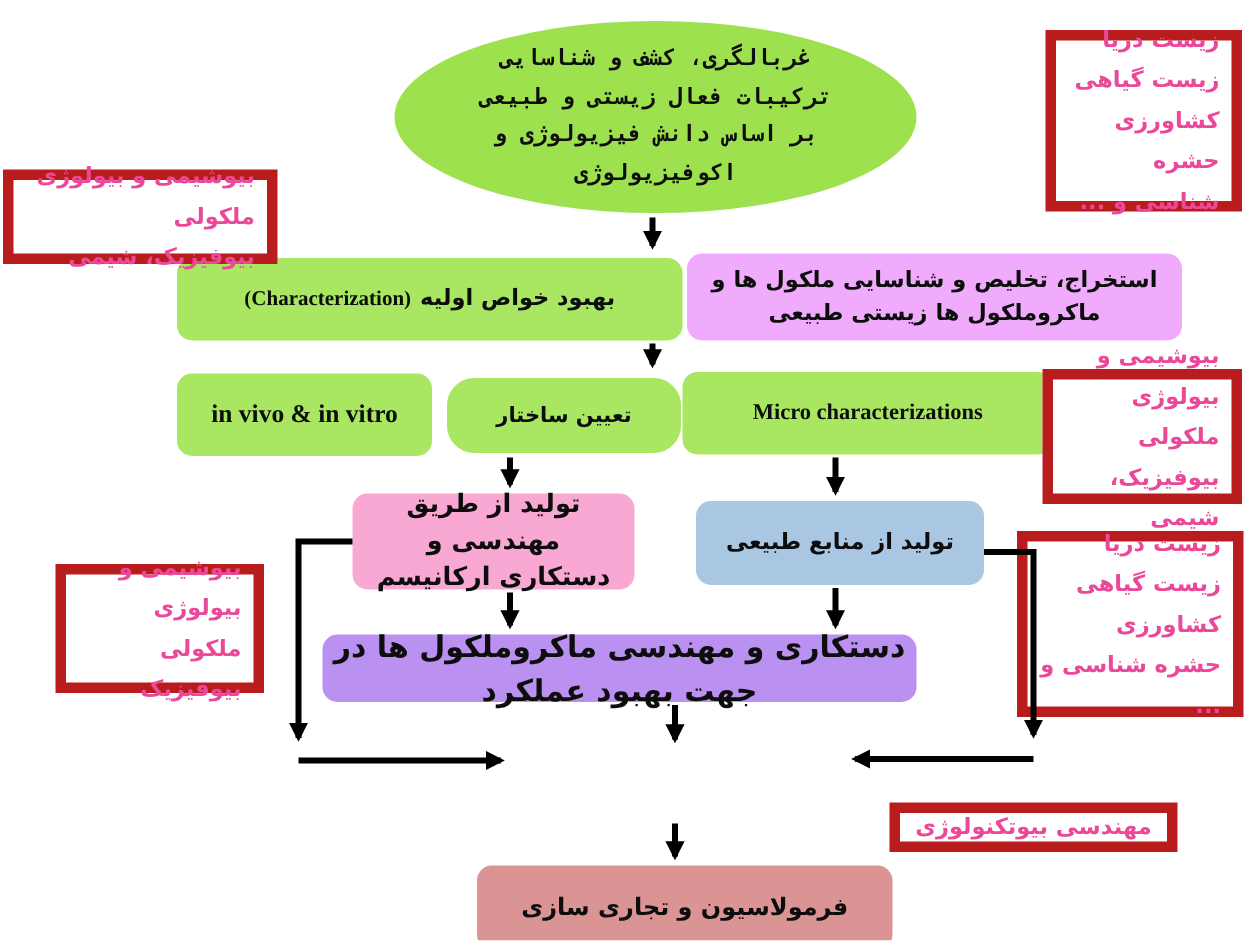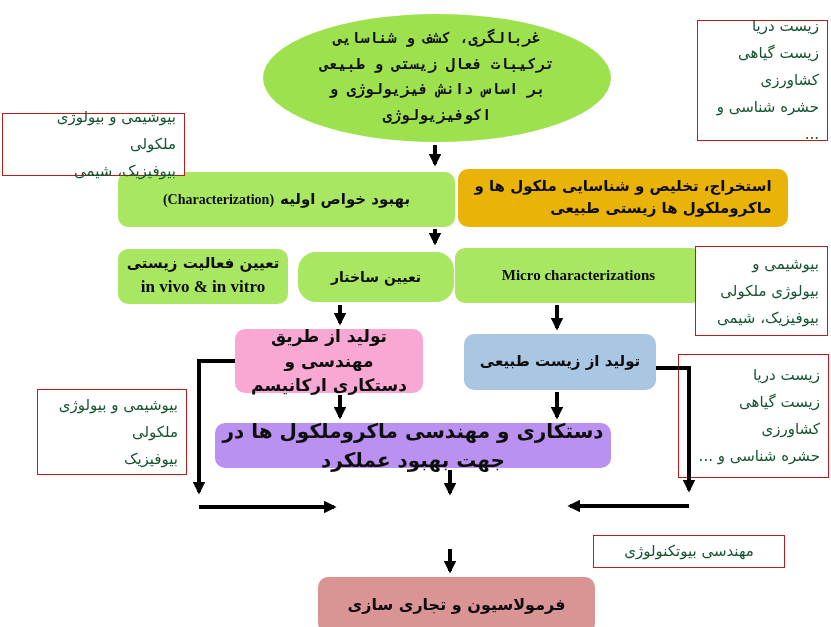--- a/index.html
+++ b/index.html
@@ -14,22 +14,22 @@
     text-align:center;font-weight:bold;direction:rtl;white-space:pre-line;
     border-radius:10px;line-height:1.45;z-index:1;color:#0d0d0d;
   }
   .ellipse{
     border-radius:50%;font-size:15px;line-height:1.7;z-index:1;
   }
   .gbox{background:#A9E763;}
   .serif{font-family:"Liberation Serif","DejaVu Serif",serif;}
   
   .note{
-    background:#ffffff;border:1px solid #b91c1c;direction:rtl;text-align:right;
-    white-space:pre-line;font-weight:normal;color:#14532d;font-size:15px;line-height:1.8;
+    background:#ffffff;border:7px solid #b91c1c;direction:rtl;text-align:right;
+    white-space:pre-line;font-weight:bold;color:#ec4899;font-size:15px;line-height:1.8;
     display:flex;flex-direction:column;justify-content:center;padding:2px 8px;z-index:2;
   }
   .arrow-layer{position:absolute;left:0;top:0;z-index:3;pointer-events:none;}
   .mix{display:flex;direction:rtl;align-items:baseline;justify-content:center;gap:6px;flex-direction:row;}
 </style>
 </head>
 <body>
 
 <div class="canvas">
 
@@ -39,49 +39,48 @@
 اکوفیزیولوژی</div>
 
   <div class="abs note" style="left:697px;top:20px;width:131px;height:121px;">زیست دریا
 زیست گیاهی
 کشاورزی
 حشره شناسی و ...</div>
 
   <div class="abs note" style="left:2px;top:113px;width:183px;height:63px;">بیوشیمی و بیولوژی ملکولی
 بیوفیزیک، شیمی</div>
 
-  <div class="abs fbox gbox" style="left: 458px; top: 169px; width: 330px; height: 58px; font-size: 15px; background-color: #eab308; text-align: right;">استخراج، تخلیص و شناسایی ملکول ها و
+  <div class="abs fbox gbox" style="left: 458px; top: 169px; width: 330px; height: 58px; font-size: 15px; background-color: #f0abfc;">استخراج، تخلیص و شناسایی ملکول ها و
 ماکروملکول ها زیستی طبیعی</div>
 
   <div class="abs fbox gbox" style="left: 118px; top: 172px; width: 337px; height: 55px; font-size: 15px; background-color: rgb(169, 231, 99);">
     <div class="mix">
       <span>بهبود خواص اولیه</span>
       <span class="serif" style="font-size:14px;">(Characterization)</span>
     </div>
   </div>
 
   <div class="abs fbox gbox" style="left: 118px; top: 249px; width: 170px; height: 55px; background-color: rgb(169, 231, 99);">
-    <span style="font-size:15px;">تعیین فعالیت زیستی</span>
     <span class="serif" style="font-size:17px;font-weight:bold;direction:ltr;">in vivo &amp; in vitro</span>
   </div>
 
   <div class="abs fbox gbox" style="left: 298px; top: 252px; width: 156px; height: 50px; font-size: 14px; background-color: rgb(169, 231, 99); border-radius: 18px;">تعیین ساختار</div>
 
   <div class="abs fbox gbox serif" style="left: 455px; top: 248px; width: 247px; height: 55px; font-size: 15px; direction: ltr; background-color: rgb(169, 231, 99);">Micro characterizations</div>
 
   <div class="abs note" style="left:695px;top:246px;width:133px;height:90px;">بیوشیمی و
 بیولوژی ملکولی
 بیوفیزیک، شیمی</div>
 
   <div class="abs fbox" style="left: 235px; top: 329px; width: 188px; height: 64px; font-size: 17px; background-color: #f9a8d4;">تولید از طریق مهندسی و
 دستکاری ارکانیسم</div>
 
-  <div class="abs fbox" style="left: 464px; top: 334px; width: 192px; height: 56px; font-size: 15px; background-color: rgb(169, 198, 227);">تولید از زیست طبیعی</div>
+  <div class="abs fbox" style="left: 464px; top: 334px; width: 192px; height: 56px; font-size: 15px; background-color: rgb(169, 198, 227);">تولید از منابع طبیعی</div>
 
-  <div class="abs note" style="left:37px;top:389px;width:150px;height:86px;">بیوشیمی و بیولوژی
+  <div class="abs note" style="left:37px;top:376px;width:139px;height:86px;">بیوشیمی و بیولوژی
 ملکولی
 بیوفیزیک</div>
 
   <div class="abs note" style="left:678px;top:354px;width:151px;height:124px;">زیست دریا
 زیست گیاهی
 کشاورزی
 حشره شناسی و ...</div>
 
   <div class="abs fbox" style="left: 215px; top: 423px; width: 396px; height: 45px; font-size: 20px; background-color: rgb(186, 144, 241);">دستکاری و مهندسی ماکروملکول ها در جهت بهبود عملکرد</div>
 

